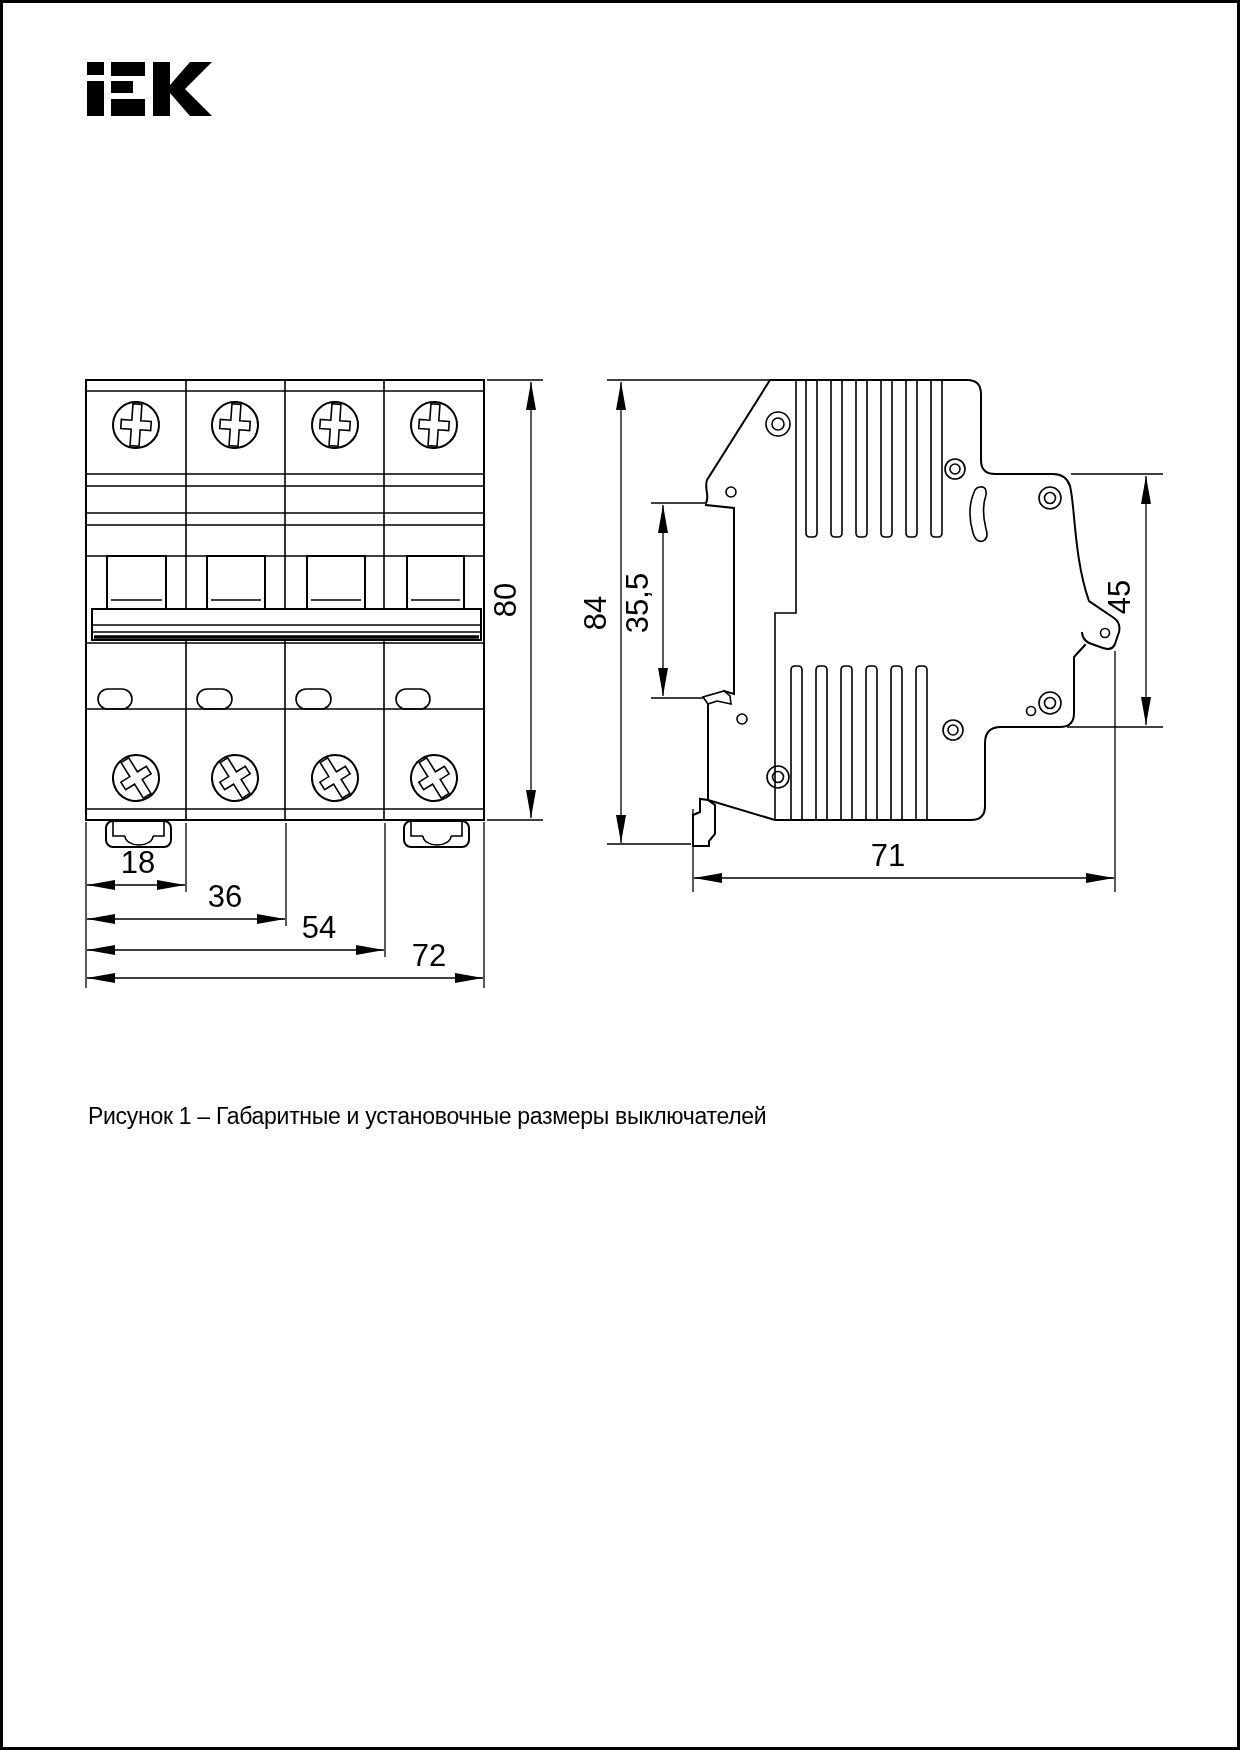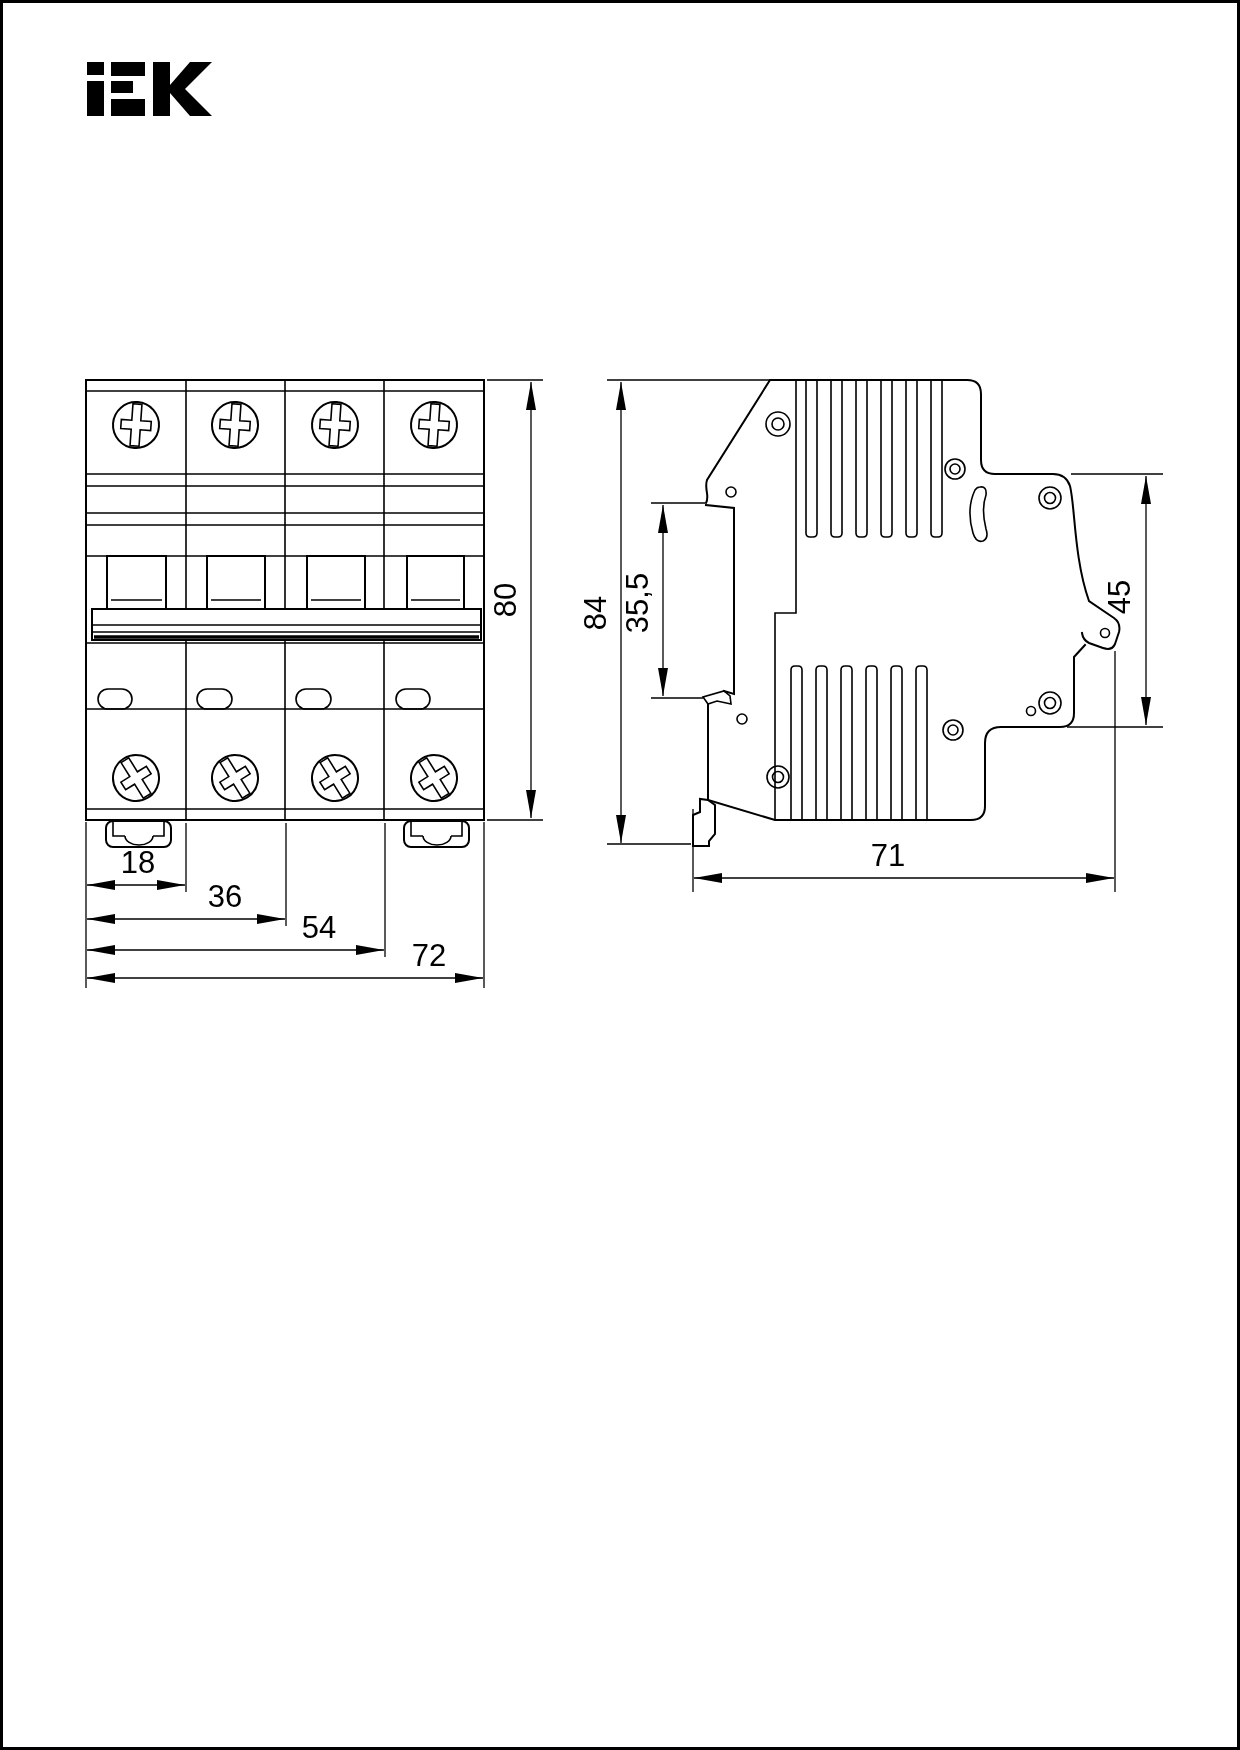--- a/index.html
+++ b/index.html
@@ -253,14 +253,15 @@
         <polygon class="arrow" points="1111,875 1083,870 1083,880"></polygon>
       </g>
 
       <text class="dim" transform="translate(603,610) rotate(-90)">84</text>
       <text class="dim" transform="translate(645,600) rotate(-90)">35,5</text>
       <text class="dim" transform="translate(1127,594) rotate(-90)">45</text>
       <text class="dim" x="885" y="863">71</text>
     </g>
   </svg>
 
+  <div class="caption">Рисунок 1 – Габаритные и установочные размеры выключателей</div>
 
 </div>
 
 </body></html>

